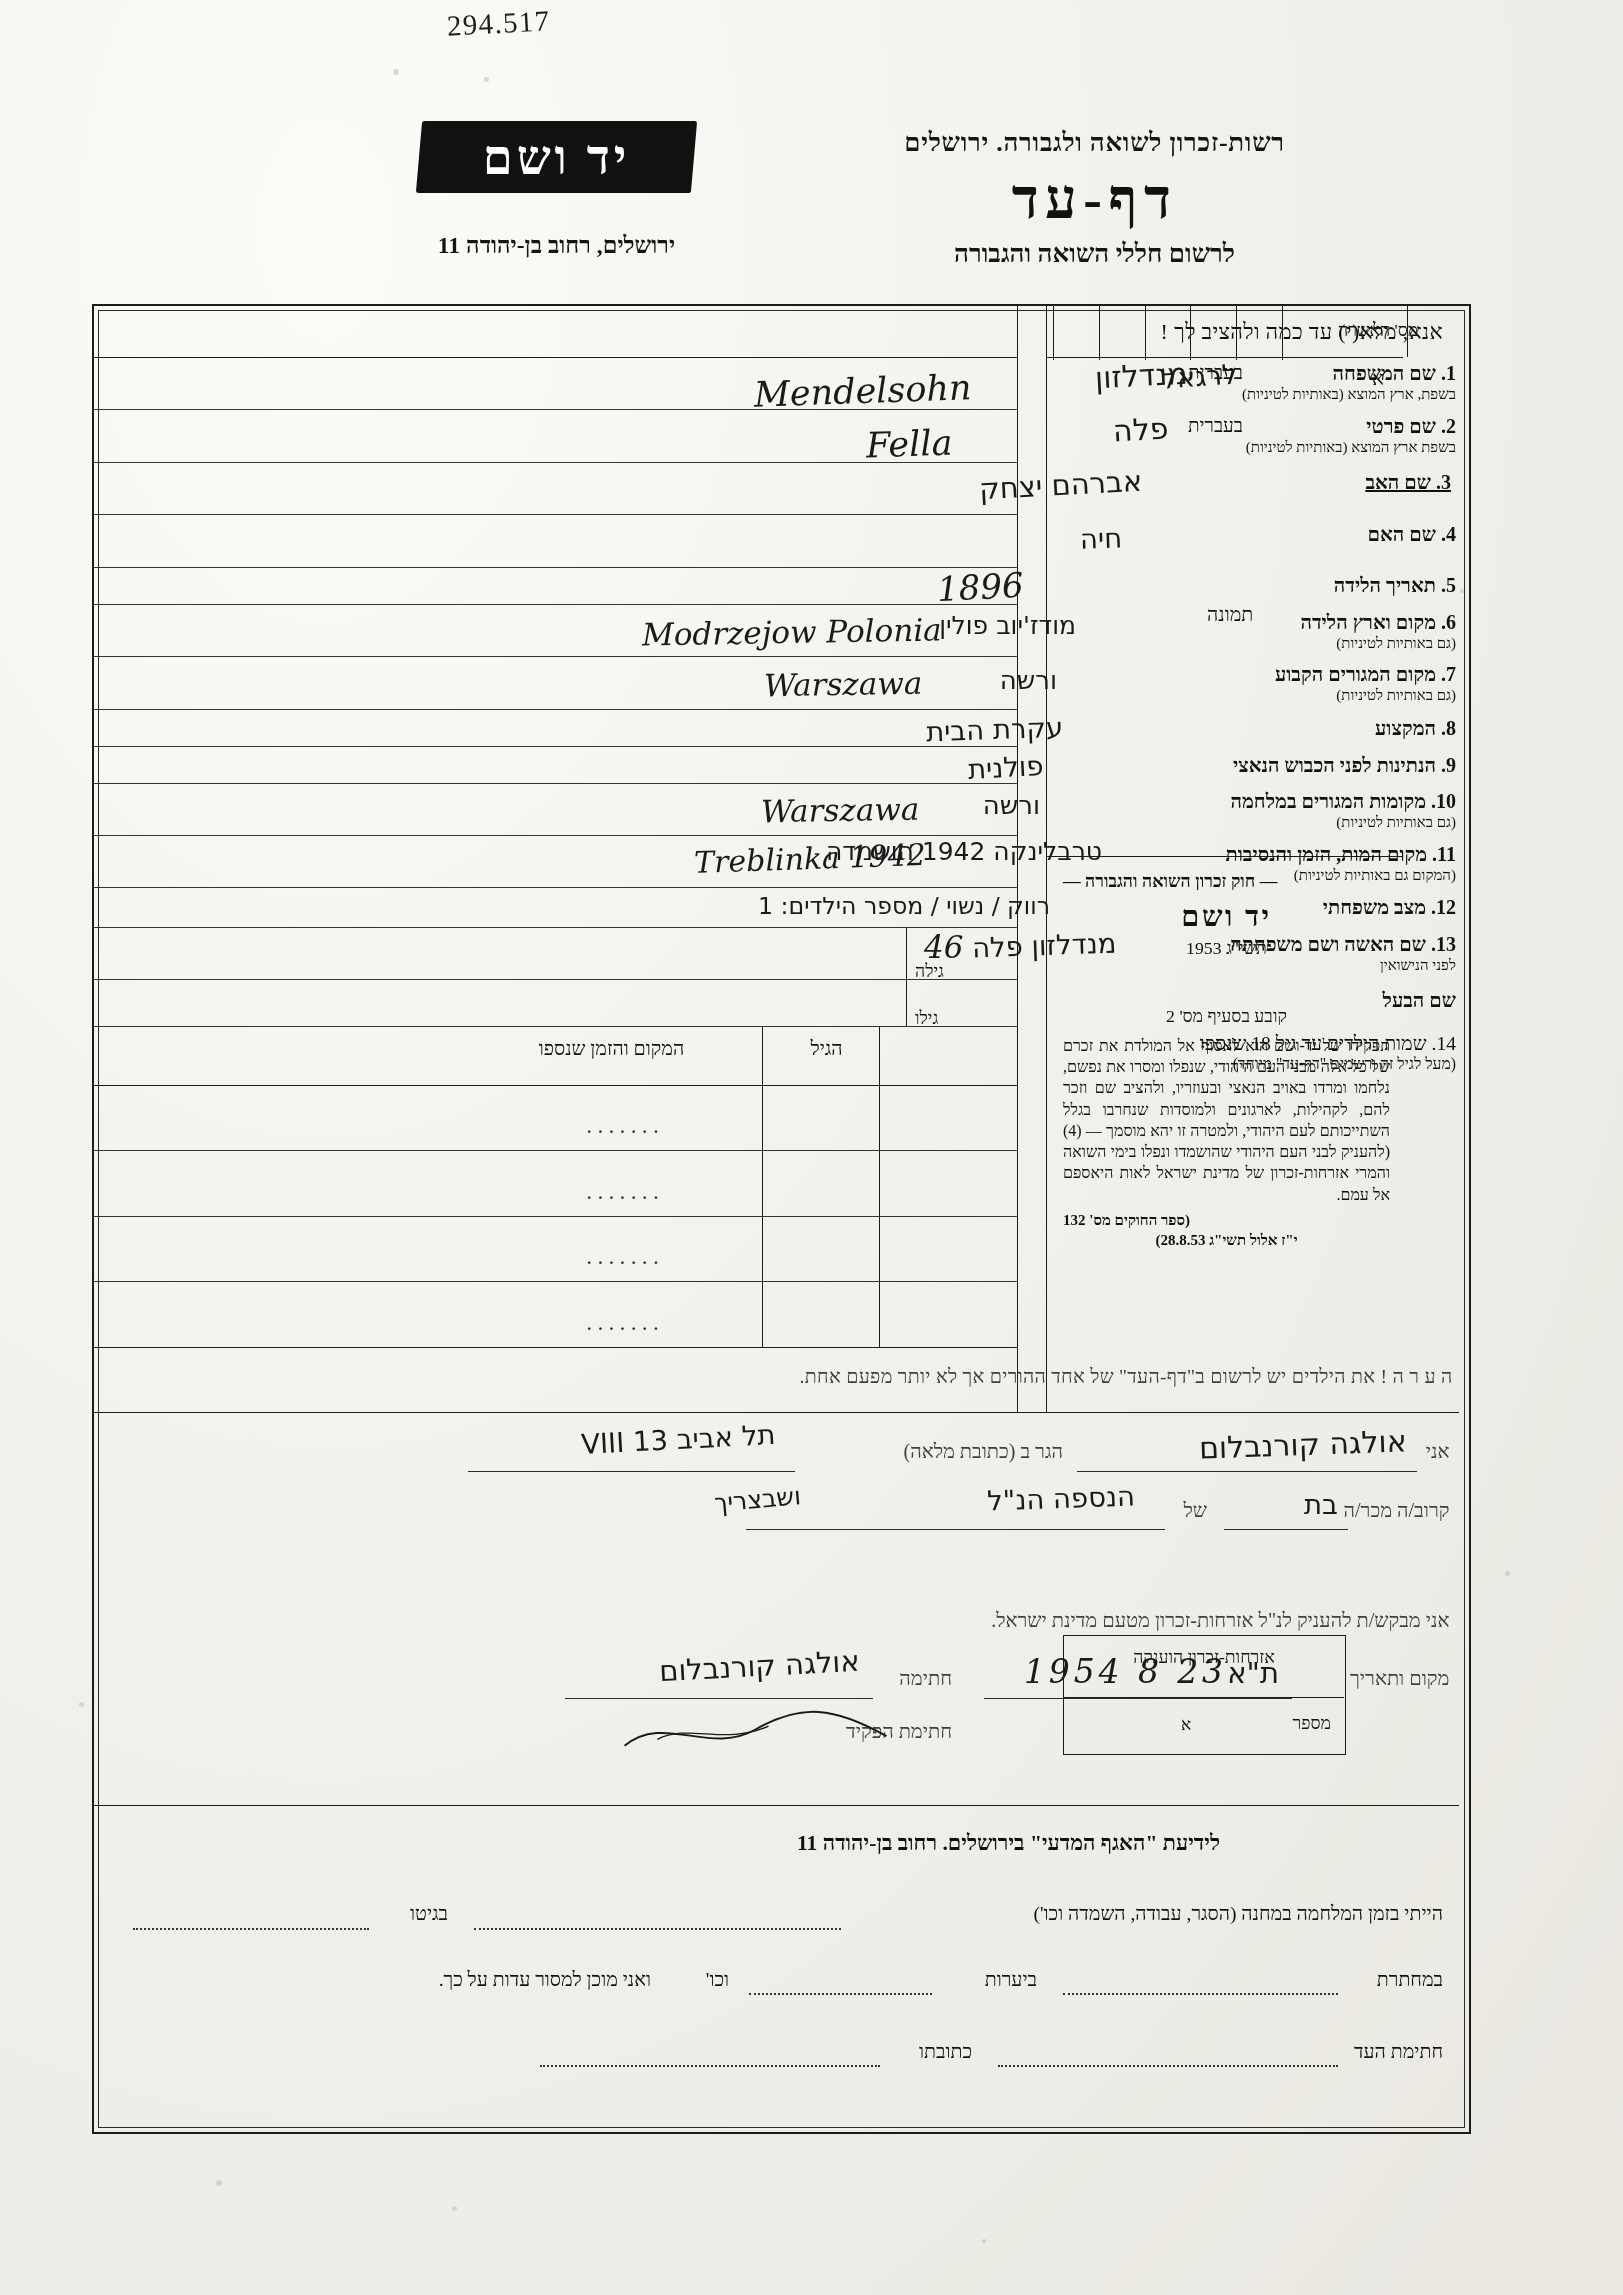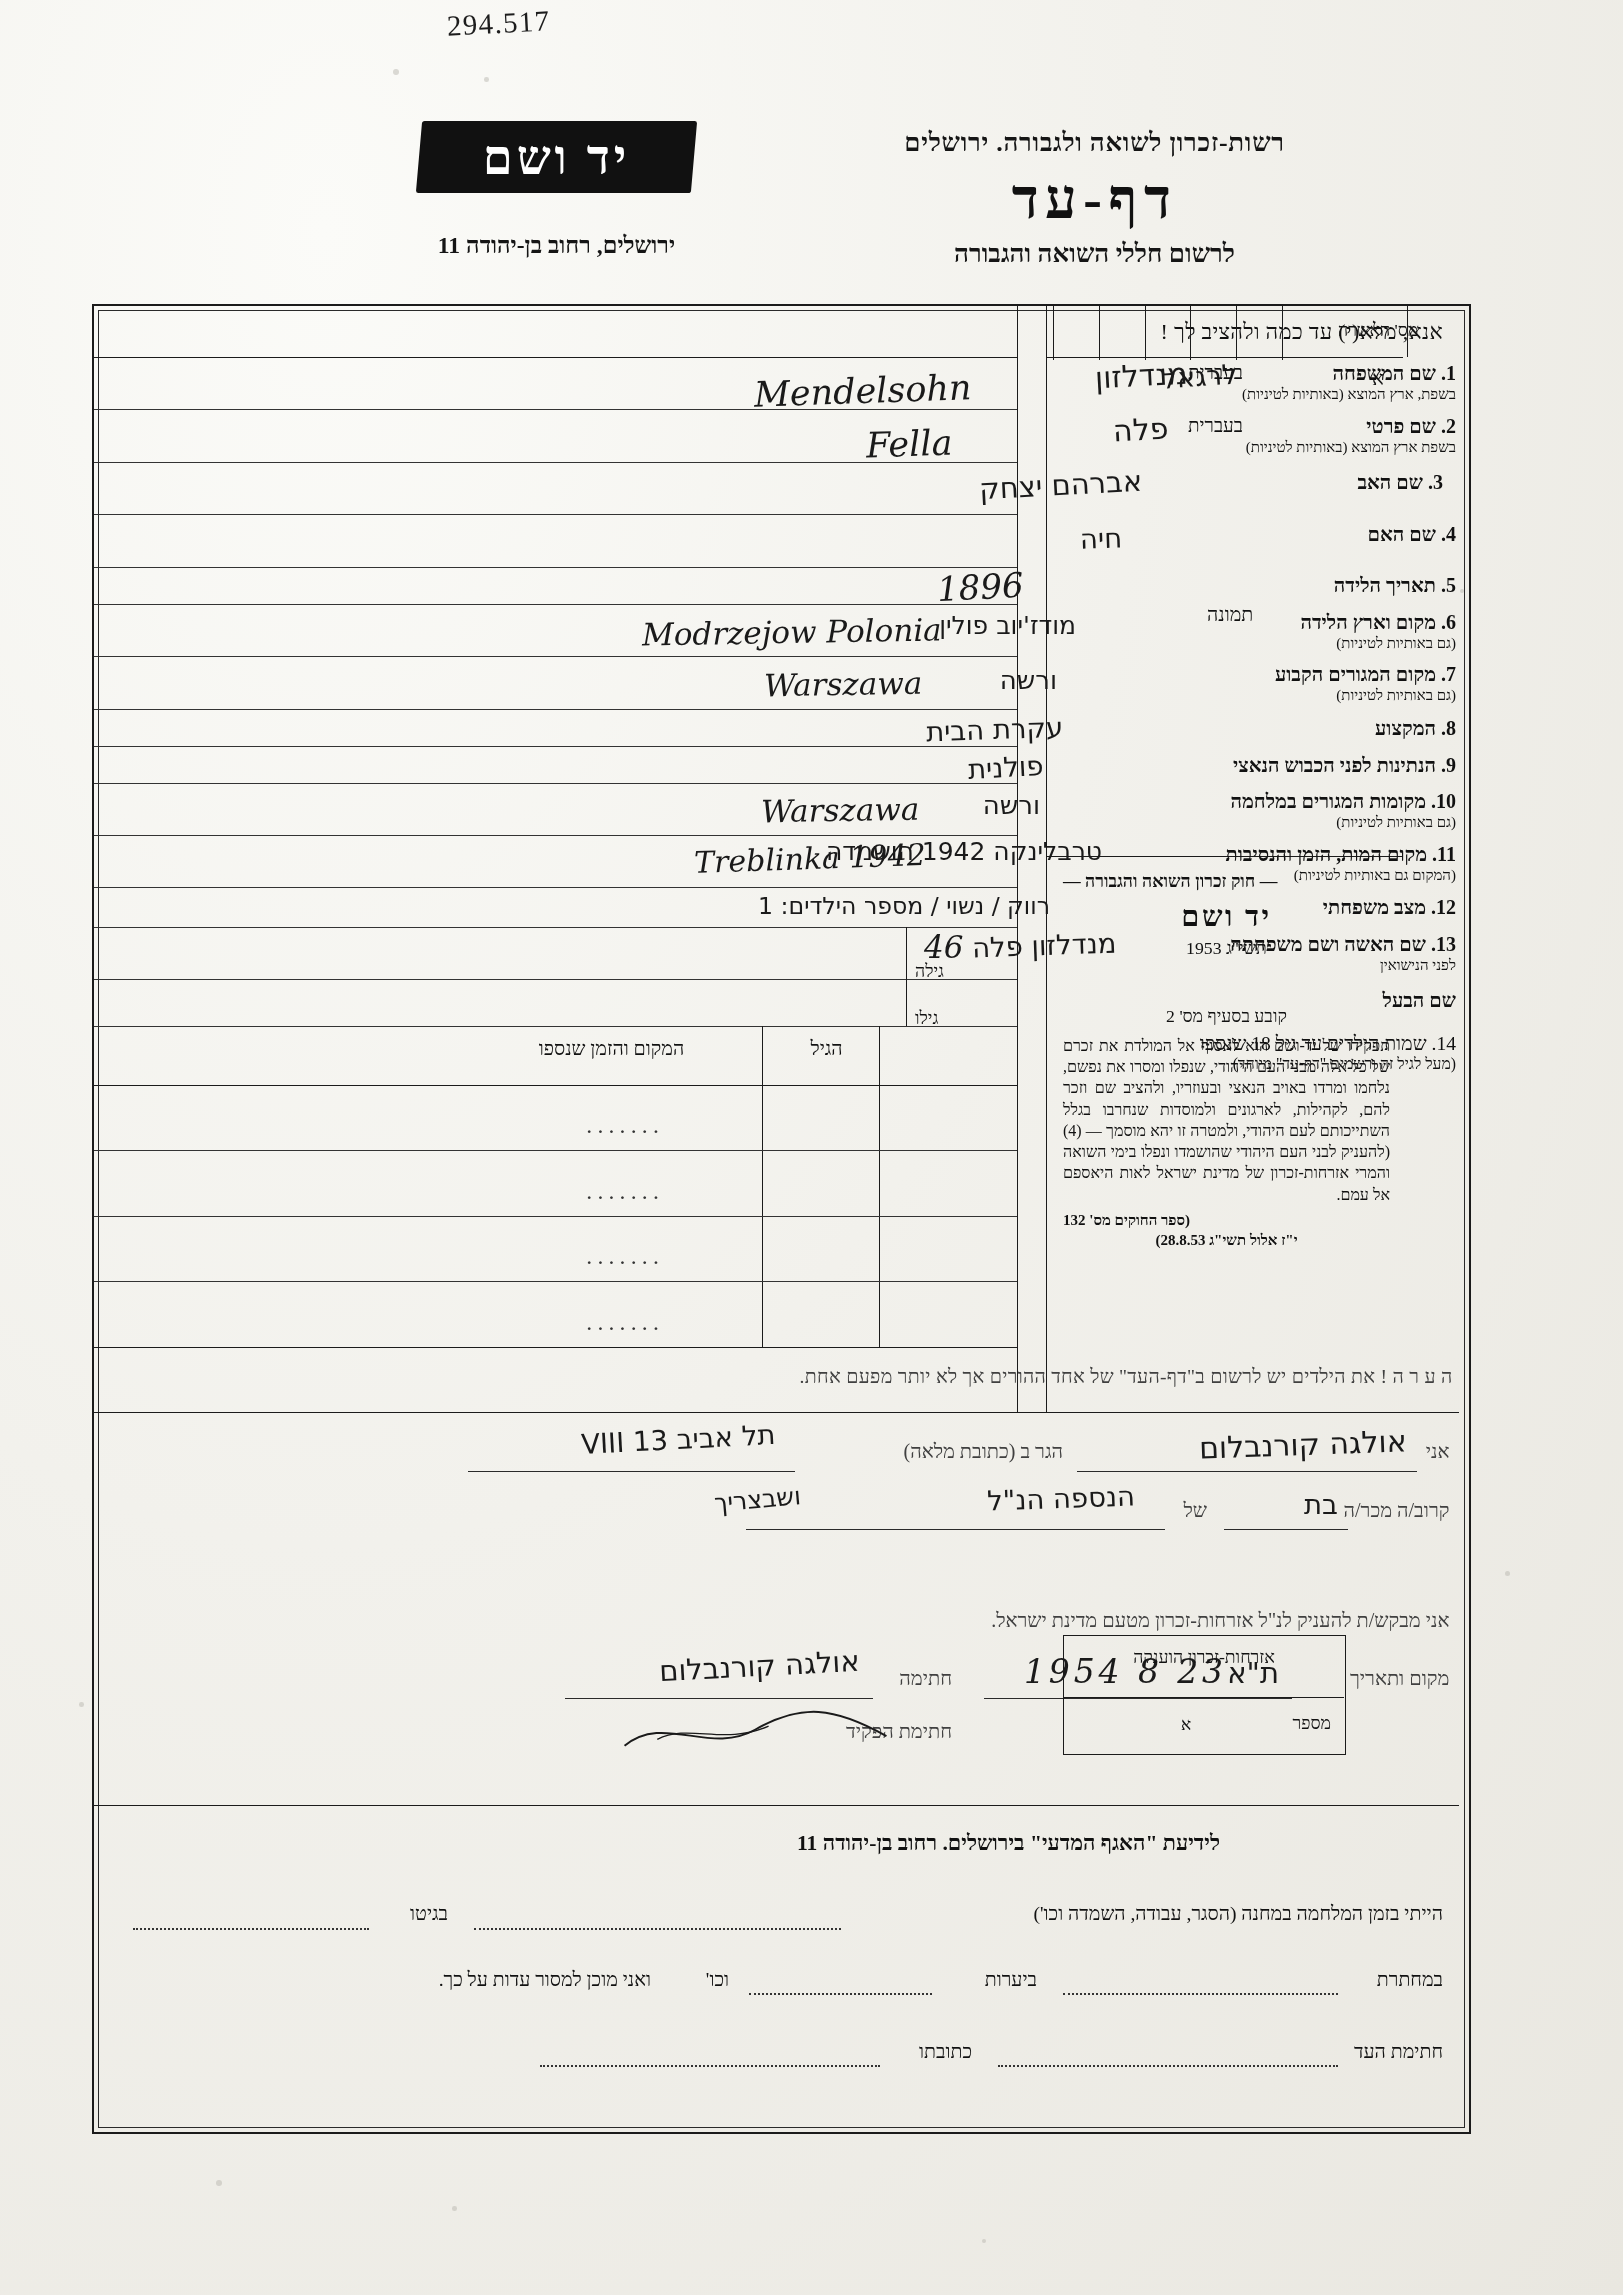--- a/index.html
+++ b/index.html
@@ -206,21 +206,21 @@
     <div class="lbl" style="right:13px;top:56px;">
       <span>1.</span>
       <span>שם המשפחה</span>
       <span class="sm">בשפת, ארץ המוצא (באותיות לטיניות)</span>
     </div>
     <div class="lbl" style="right:13px;top:109px;">
       <span>2.</span>
       <span>שם פרטי</span>
       <span class="sm">בשפת ארץ המוצא (באותיות לטיניות)</span>
     </div>
-    <div class="lbl" style="right:26px;top:165px;">
+    <div class="lbl" style="right:18px;top:165px;text-decoration:underline;">
       <span>3.</span>
       <span>שם האב</span>
     </div>
     <div class="lbl" style="right:13px;top:217px;">
       <span>4.</span>
       <span>שם האם</span>
     </div>
     <div class="lbl" style="right:13px;top:268px;">
       <span>5.</span>
       <span>תאריך הלידה</span>

